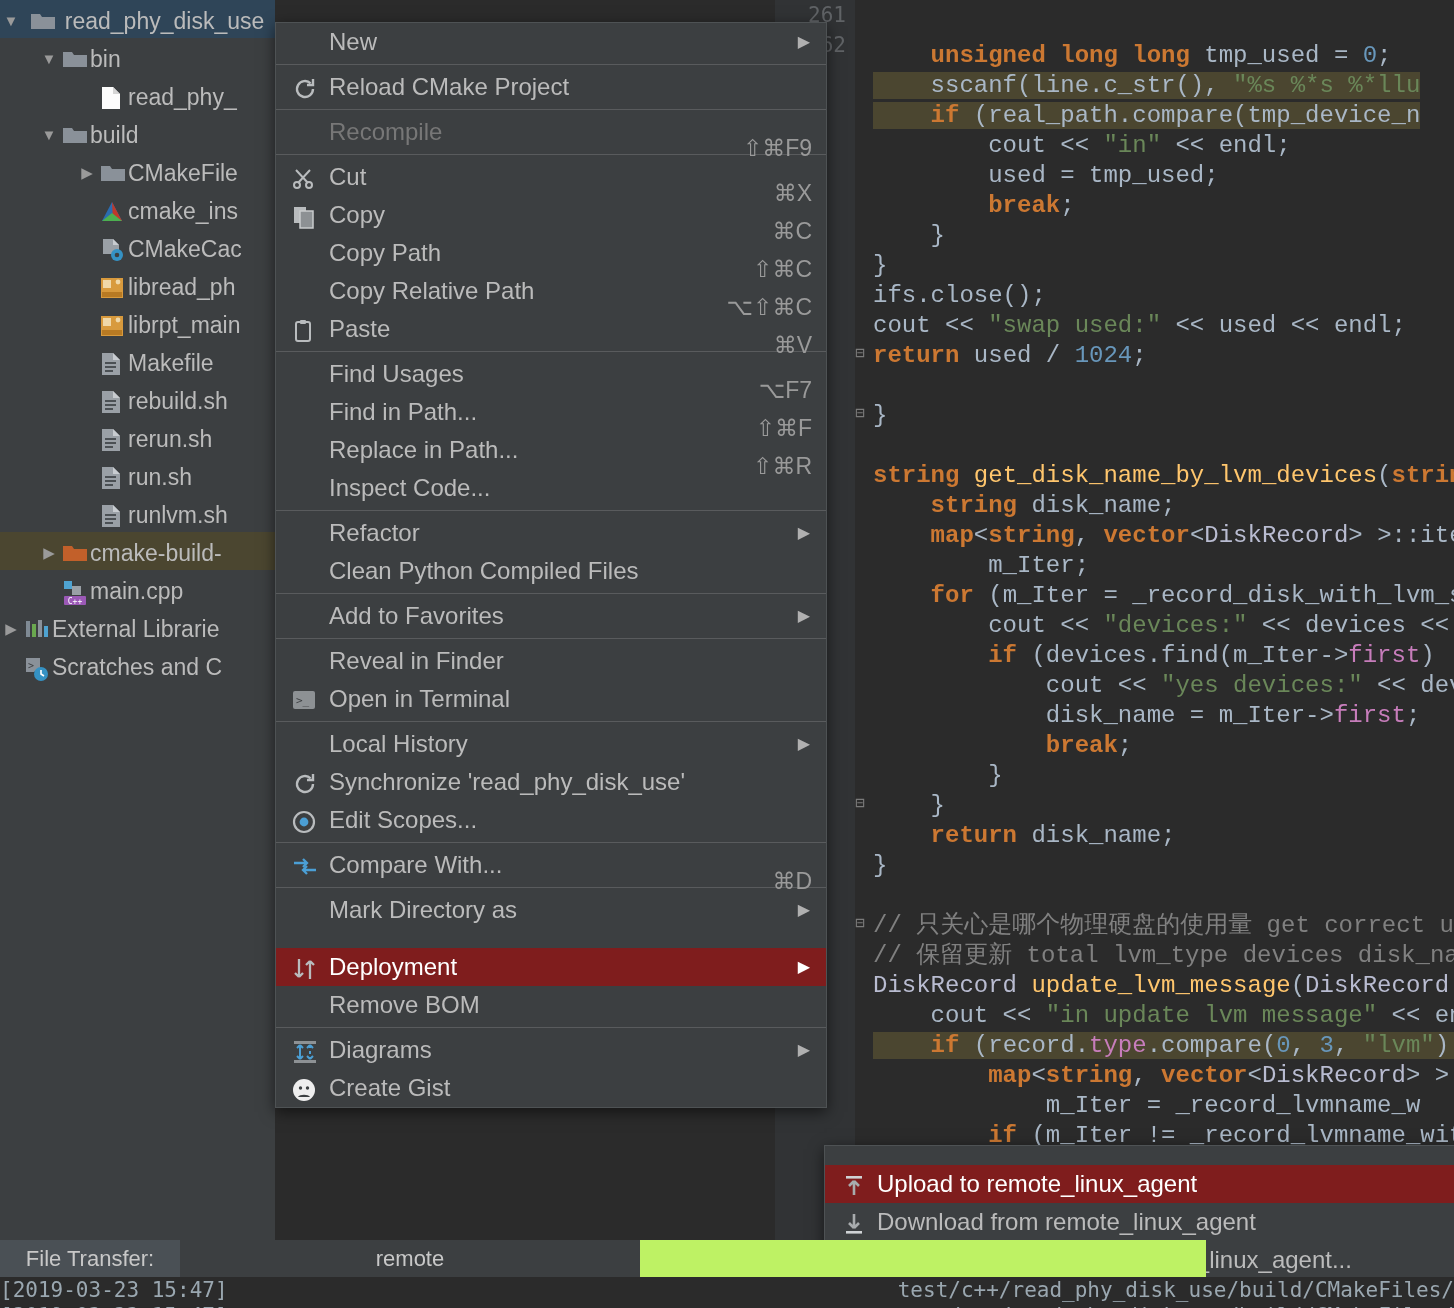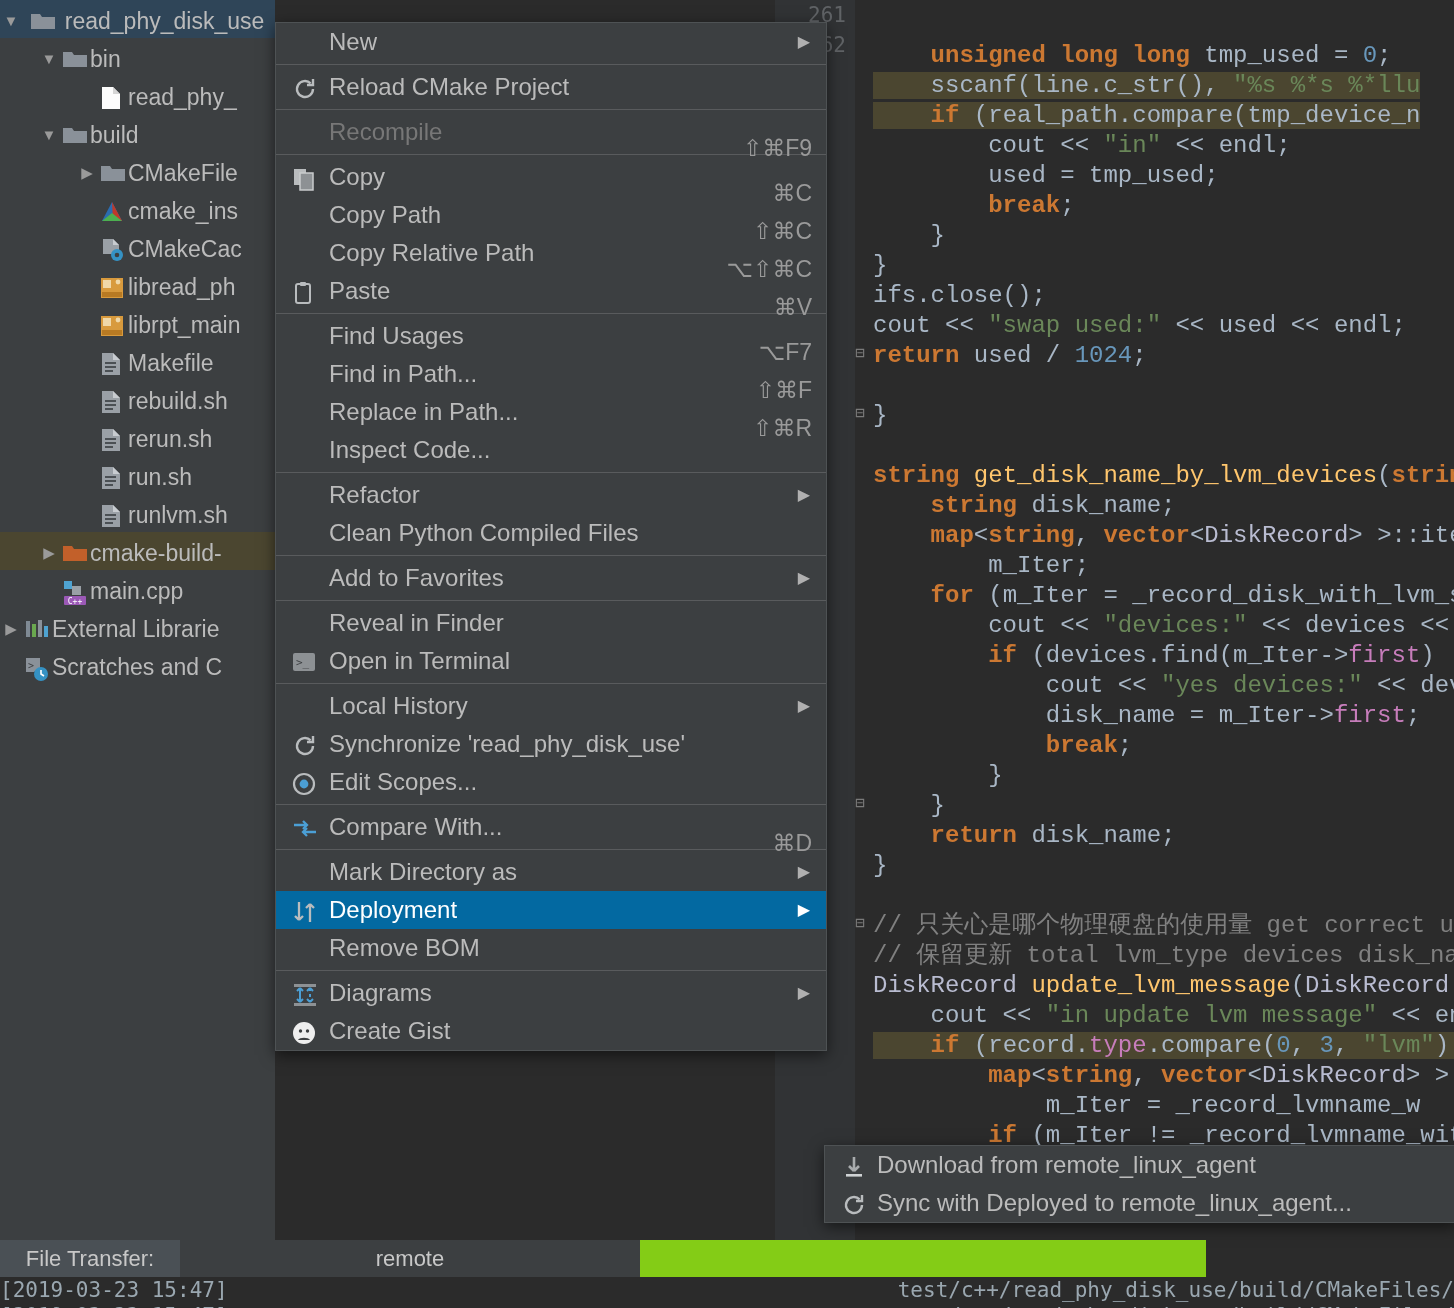--- a/index.html
+++ b/index.html
@@ -63,40 +63,40 @@
     position:absolute;left:275px;top:22px;width:550px;
     background:#3c3f41;border:1px solid #4e5254;
     box-shadow:0 4px 14px rgba(0,0,0,.55);
     font-size:24px;color:#bbbbbb;
   }
   .mi{
     position:relative;height:38px;line-height:38px;white-space:nowrap;cursor:default;
     padding-left:53px;padding-right:14px;
   }
   .mi.disabled{color:#777777;}
-  .mi.active{background:#0369a1;color:#ffffff;}
+  .mi.active{background:#7f1d1d;color:#ffffff;margin-top:19px;}
   .mi .mico{position:absolute;left:14px;top:0;width:30px;height:38px;}
   .mi .mico svg{position:absolute;top:9px;left:2px;}
   .mi .short{position:absolute;right:14px;top:16px;font-size:23px;color:#9a9a9a;}
   .mi .arrow{position:absolute;right:16px;top:0;font-size:16px;color:#b0b0b0;}
   .mi.active .arrow{color:#ffffff;}
   .msep{height:1px;background:#595b5d;margin:3px 0;}
 
   
   #submenu{
     position:absolute;left:824px;top:1145px;width:630px;
     background:#3c3f41;border:1px solid #4e5254;
     box-shadow:0 4px 14px rgba(0,0,0,.55);
     font-size:24px;color:#bbbbbb;
   }
   #submenu .mi{padding-left:52px;}
 
   
   #bottom-panel{
-    position:absolute;left:0;top:1240px;width:1206px;height:68px;background:#84cc16;
+    position:absolute;left:0;top:1240px;width:1206px;height:68px;background:#bef264;
   }
   #ft-tab{
     position:absolute;left:0;top:0;width:180px;height:37px;line-height:37px;
     background:#4a5055;color:#c8c8c8;font-size:22px;text-align:center;
   }
   #ft-remote{
     position:absolute;left:180px;top:0;width:460px;height:37px;line-height:37px;
     background:#3c3f41;color:#c8c8c8;font-size:22px;text-align:center;
   }
   #ft-log{
@@ -256,20 +256,27 @@
         <svg width="26" height="24" viewBox="0 0 26 24">
           <path d="M21 12a8 8 0 1 1-2.4-5.7" stroke="#b9bcbe" stroke-width="2.4" fill="none"></path>
           <path d="M21 2v6h-6" stroke="#b9bcbe" stroke-width="2.4" fill="none"></path>
         </svg>
       </span><span>Reload CMake Project</span></div>
     <div class="msep"></div>
     <div class="mi disabled"><span>Recompile</span><span class="short">⇧⌘F9</span></div>
     <div class="msep"></div>
     <div class="mi"><span class="mico">
         <svg width="24" height="24" viewBox="0 0 24 24">
+          <circle cx="5" cy="18" r="3" stroke="#b9bcbe" stroke-width="2" fill="none"></circle>
+          <circle cx="17" cy="18" r="3" stroke="#b9bcbe" stroke-width="2" fill="none"></circle>
+          <path d="M6 16L18 3M16 16L4 3" stroke="#b9bcbe" stroke-width="2"></path>
+        </svg>
+      </span><span>Cut</span><span class="short">⌘X</span></div>
+    <div class="mi"><span class="mico">
+        <svg width="24" height="24" viewBox="0 0 24 24">
           <rect x="2" y="2" width="12" height="16" fill="#b9bcbe"></rect>
           <rect x="8" y="6" width="13" height="17" fill="#8d9194" stroke="#c9cccd" stroke-width="1.5"></rect>
         </svg>
       </span><span>Copy</span><span class="short">⌘C</span></div>
     <div class="mi"><span>Copy Path</span><span class="short">⇧⌘C</span></div>
     <div class="mi"><span>Copy Relative Path</span><span class="short">⌥⇧⌘C</span></div>
     <div class="mi"><span class="mico">
         <svg width="22" height="24" viewBox="0 0 22 24">
           <rect x="4" y="3" width="14" height="19" rx="2" stroke="#b9bcbe" stroke-width="2" fill="none"></rect>
           <rect x="8" y="1" width="6" height="4" rx="1" fill="#b9bcbe"></rect>
@@ -337,20 +344,26 @@
         <svg width="24" height="24" viewBox="0 0 24 24">
           <circle cx="12" cy="12" r="11" fill="#eeeeee"></circle>
           <circle cx="8.5" cy="10" r="1.7" fill="#3c3f41"></circle>
           <circle cx="15.5" cy="10" r="1.7" fill="#3c3f41"></circle>
           <path d="M6 19c1.5-3 10.5-3 12 0z" fill="#3c3f41"></path>
         </svg>
       </span><span>Create Gist</span></div>
   </div>
 
 <div id="submenu">
+    <div class="mi active"><span class="mico">
+        <svg width="26" height="24" viewBox="0 0 26 24">
+          <rect x="5" y="2" width="16" height="2.6" fill="#cfd2d4"></rect>
+          <path d="M13 21V7M13 7l-5 5M13 7l5 5" stroke="#a8abad" stroke-width="2.6" fill="none"></path>
+        </svg>
+      </span><span>Upload to remote_linux_agent</span></div>
     <div class="mi"><span class="mico">
         <svg width="26" height="24" viewBox="0 0 26 24">
           <rect x="5" y="19" width="16" height="2.6" fill="#cfd2d4"></rect>
           <path d="M13 2v14M13 16l-5-5M13 16l5-5" stroke="#a8abad" stroke-width="2.6" fill="none"></path>
         </svg>
       </span><span>Download from remote_linux_agent</span></div>
     <div class="mi"><span class="mico">
         <svg width="26" height="24" viewBox="0 0 26 24">
           <path d="M21 12a8 8 0 1 1-2.4-5.7" stroke="#b9bcbe" stroke-width="2.4" fill="none"></path>
           <path d="M21 2v6h-6" stroke="#b9bcbe" stroke-width="2.4" fill="none"></path>

